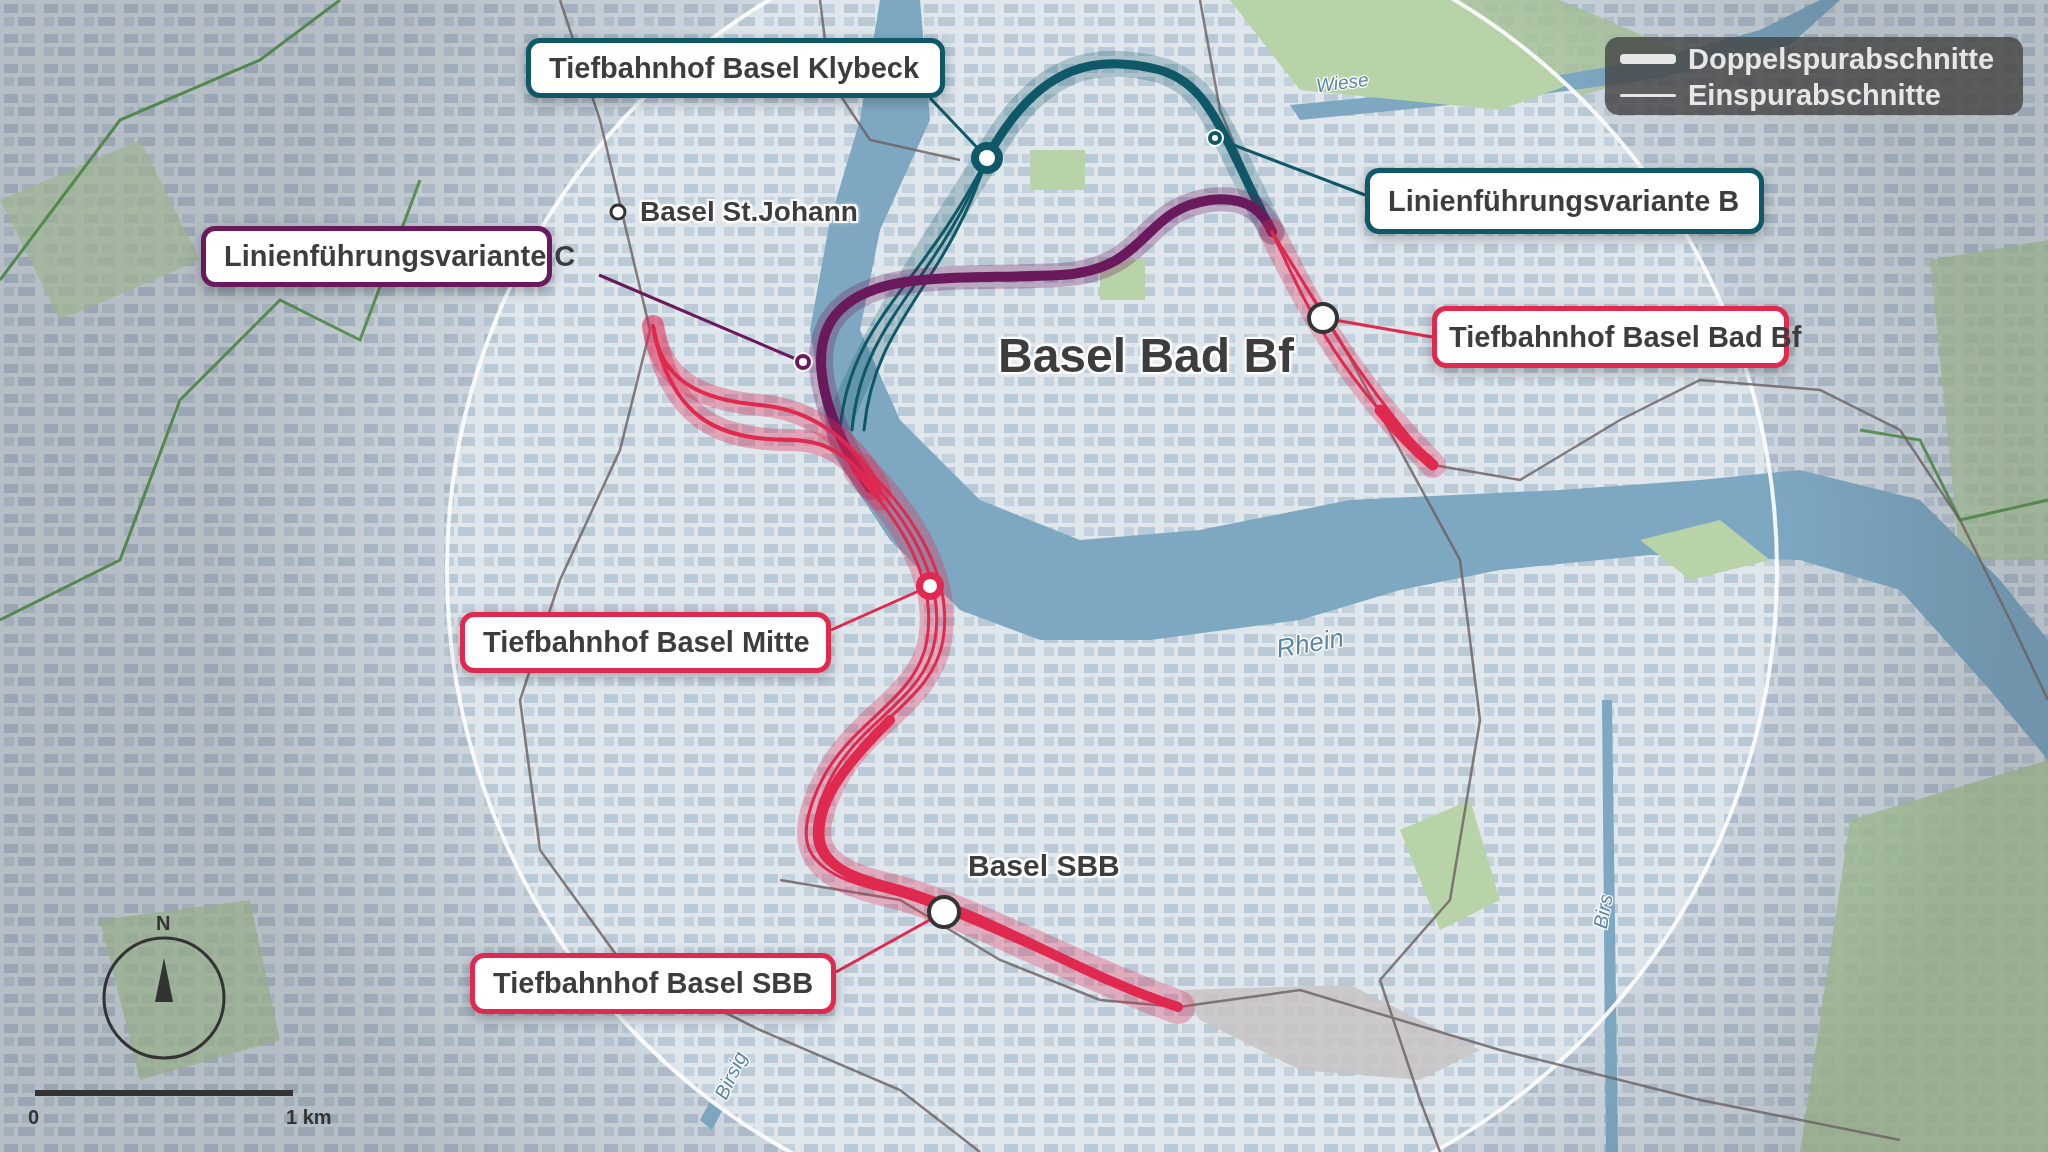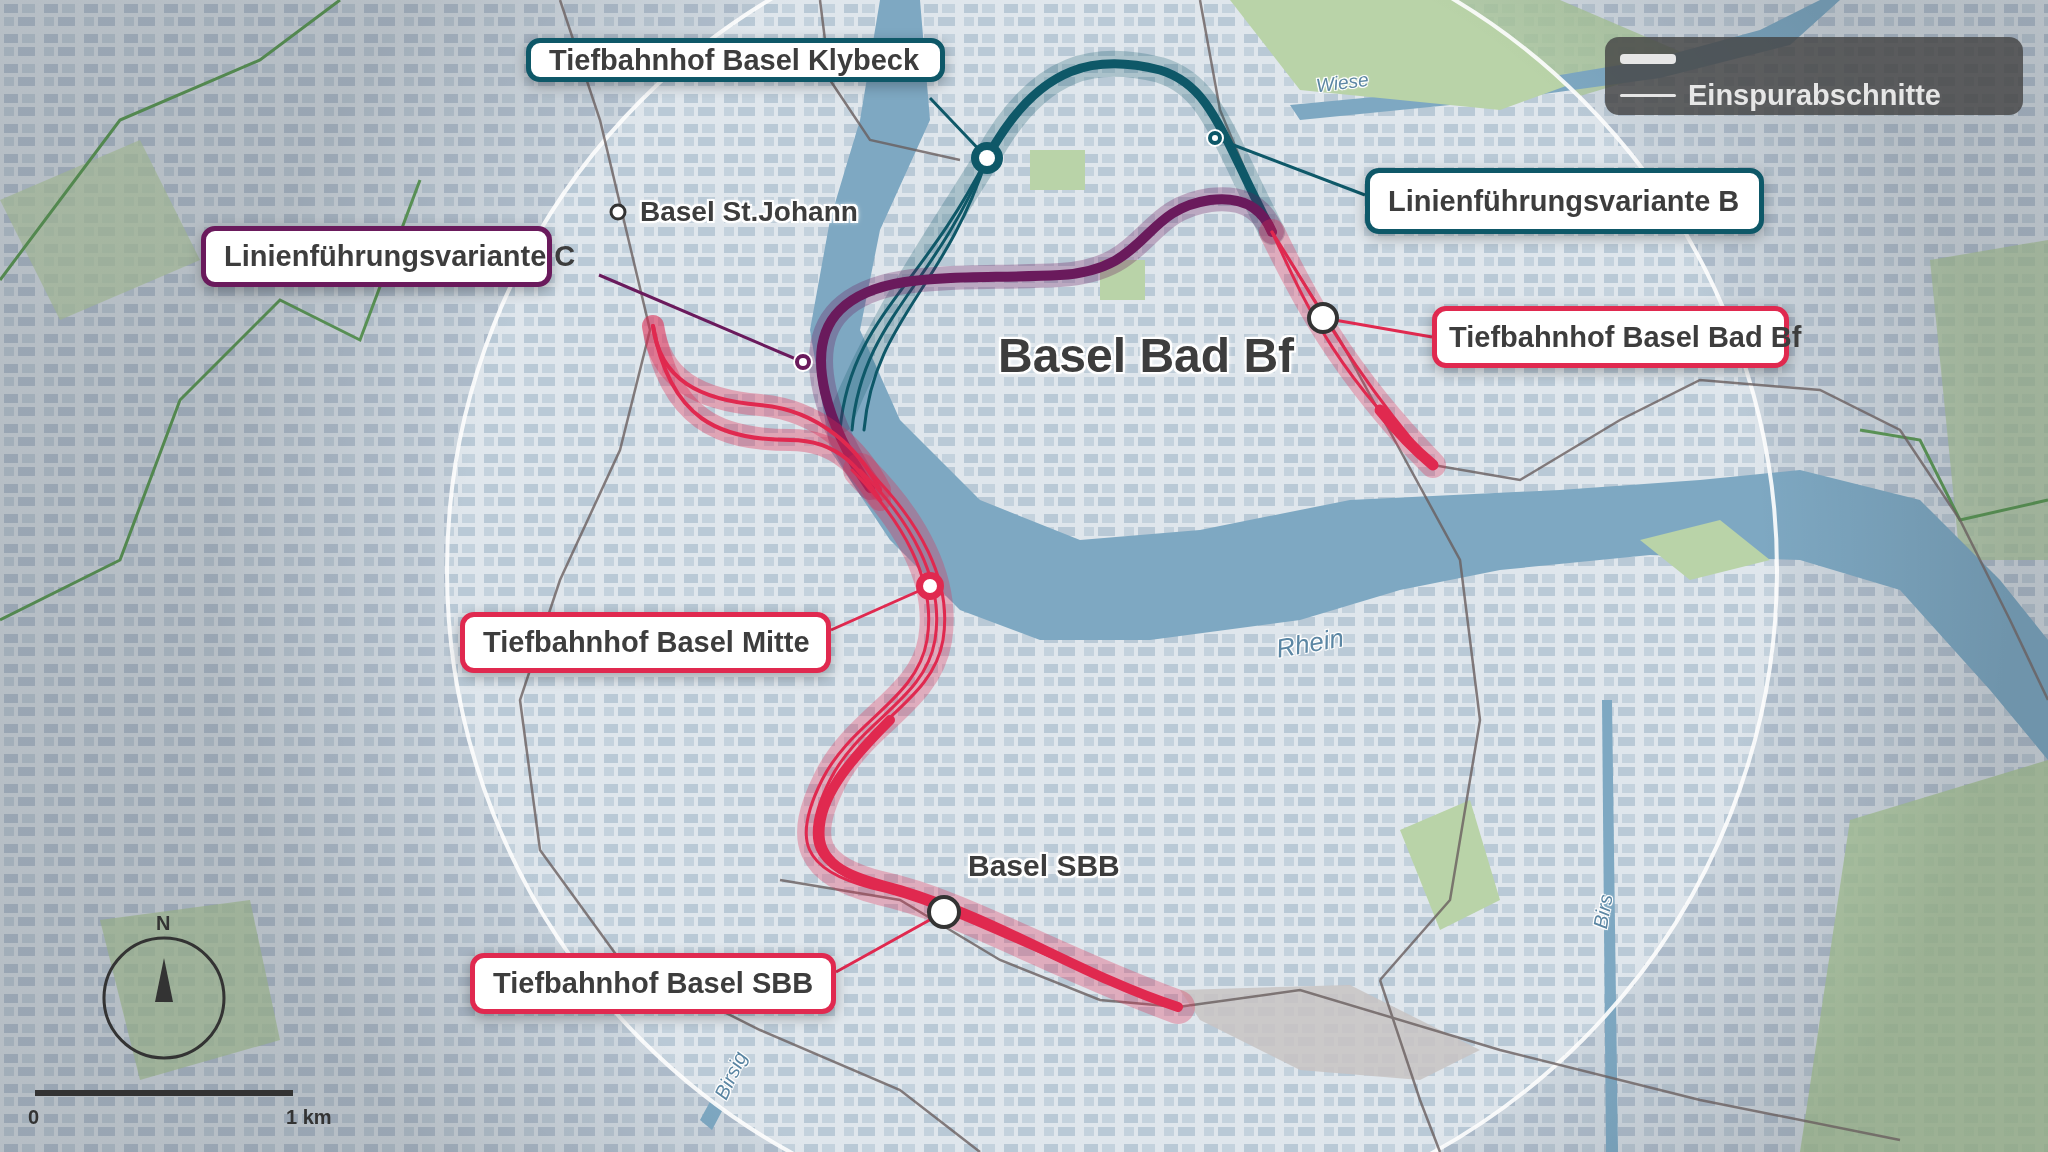--- a/index.html
+++ b/index.html
@@ -174,28 +174,29 @@
 
   <g>
     <circle cx="164" cy="998" r="60" fill="none" stroke="#333" stroke-width="3"></circle>
     <polygon points="164,958 155,1002 173,1002" fill="#333"></polygon>
   </g>
 </svg>
 
 <div id="legend">
   <div class="legend-row">
     <div class="legend-swatch" style="height:10px;"></div>
+    <span class="legend-label">Doppelspurabschnitte</span>
   </div>
   <div class="legend-row">
     <div class="legend-swatch" style="height:3px;"></div>
     <span class="legend-label">Einspurabschnitte</span>
   </div>
 </div>
 
-<div class="callout teal" style="left:526px;top:38px;width:419px;height:44px;">Tiefbahnhof Basel Klybeck</div>
+<div class="callout teal" style="left:526px;top:38px;width:419px;height:60px;">Tiefbahnhof Basel Klybeck</div>
 <div class="callout teal" style="left:1365px;top:168px;width:399px;height:66px;">Linienführungsvariante B</div>
 <div class="callout purple" style="left:201px;top:226px;width:351px;height:61px;">Linienführungsvariante C</div>
 <div class="callout red" style="left:1432px;top:306px;width:357px;height:62px;padding-left:12px;">Tiefbahnhof Basel Bad Bf</div>
 <div class="callout red" style="left:460px;top:612px;width:371px;height:61px;">Tiefbahnhof Basel Mitte</div>
 <div class="callout red" style="left:470px;top:953px;width:366px;height:61px;">Tiefbahnhof Basel SBB</div>
 
 <div class="place" style="left:640px;top:196px;font-size:28px;">Basel St.Johann</div>
 <div class="place" style="left:998px;top:328px;font-size:48px;">Basel Bad Bf</div>
 <div class="place" style="left:968px;top:842px;font-size:30px;margin-top:7px;">Basel SBB</div>
 

